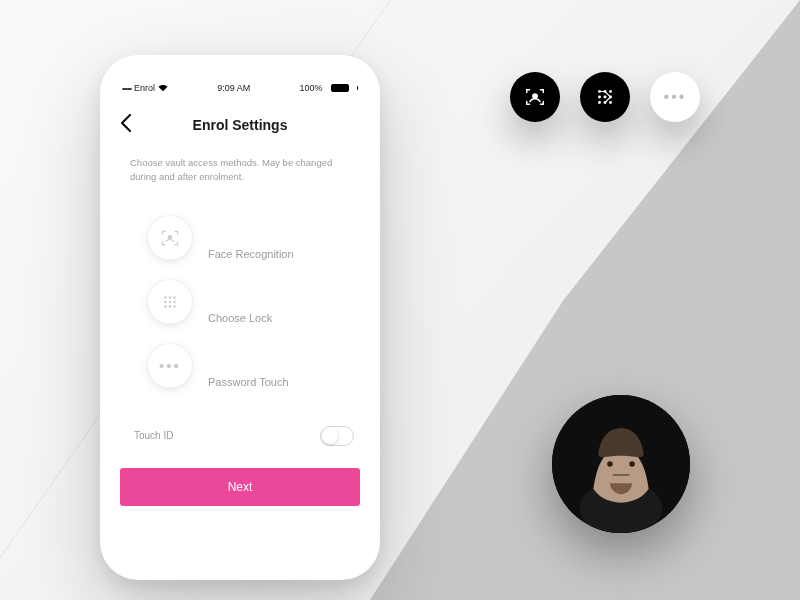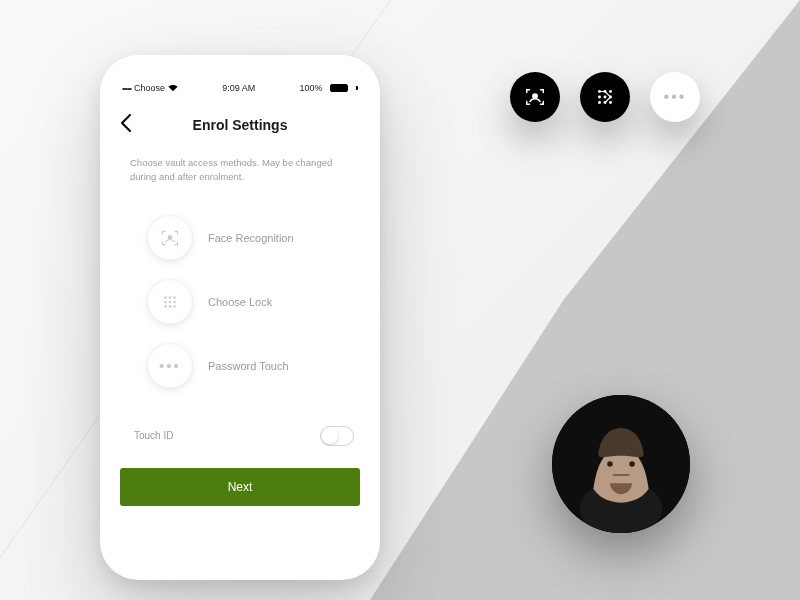--- a/index.html
+++ b/index.html
@@ -63,21 +63,21 @@
   }
   .back svg{width:12px;height:18px}
   .nav-title{font-size:14px;font-weight:600;color:#1a1a1a}
 
   .intro{
     font-size:9.5px;line-height:1.45;color:#9c9c9c;text-align:left;
     padding:0 10px 22px;
   }
 
   .option{
-    display:flex;align-items:center;gap:16px;
+    display:flex;align-items:flex-end;gap:16px;
     padding:10px 6px 10px 28px; cursor:pointer;
   }
   .opt-circle{
     width:44px;height:44px;border-radius:50%;
     background:#fff;
     box-shadow:0 2px 8px rgba(0,0,0,0.10),0 0 0 1px rgba(0,0,0,0.03);
     display:flex;align-items:center;justify-content:center;
     color:#c8c8c8;
   }
   .opt-label{font-size:11px;color:#9b9b9b}
@@ -93,21 +93,21 @@
     width:34px;height:20px;border-radius:10px;border:1px solid #d6d6d6;
     position:relative;background:#fff;cursor:pointer;
   }
   .toggle-knob{
     position:absolute;top:1px;left:1px;width:16px;height:16px;border-radius:50%;
     background:#fff;box-shadow:0 1px 3px rgba(0,0,0,0.2);
   }
 
   .next{
     width:100%;height:38px;border:none;border-radius:3px;
-    background:#4d7c0f;color:#fff;font-size:12px;font-weight:500;
+    background:#ec4899;color:#fff;font-size:12px;font-weight:500;
     cursor:pointer;margin-top:4px;
   }
 
   
   .pills{
     position:absolute;top:72px;left:510px;display:flex;gap:20px;z-index:2;
   }
   .pill{
     width:50px;height:50px;border-radius:50%;
     display:flex;align-items:center;justify-content:center;
@@ -172,21 +172,21 @@
       <circle cx="58" cy="50" r="2" fill="#2a2018"></circle>
     <path d="M44 58h12" stroke="#6a4a38" stroke-width="1"></path>
   </svg>
 </div>
 
 <div class="phone">
 
   <div class="statusbar">
     <div class="sb-left">
       <span class="dots">•••••</span>
-      <span>Choose</span>
+      <span>Enrol</span>
       <svg class="wifi-icon" viewBox="0 0 12 9">
           <path d="M6 8.5L.5 3C3.5.2 8.5.2 11.5 3z" fill="#000"></path>
         </svg>
     </div>
     <span>9:09 AM</span>
     <div class="battery">
       <span>100%</span>
       <span class="batt-body"></span>
       <span class="batt-cap"></span>
     </div>

